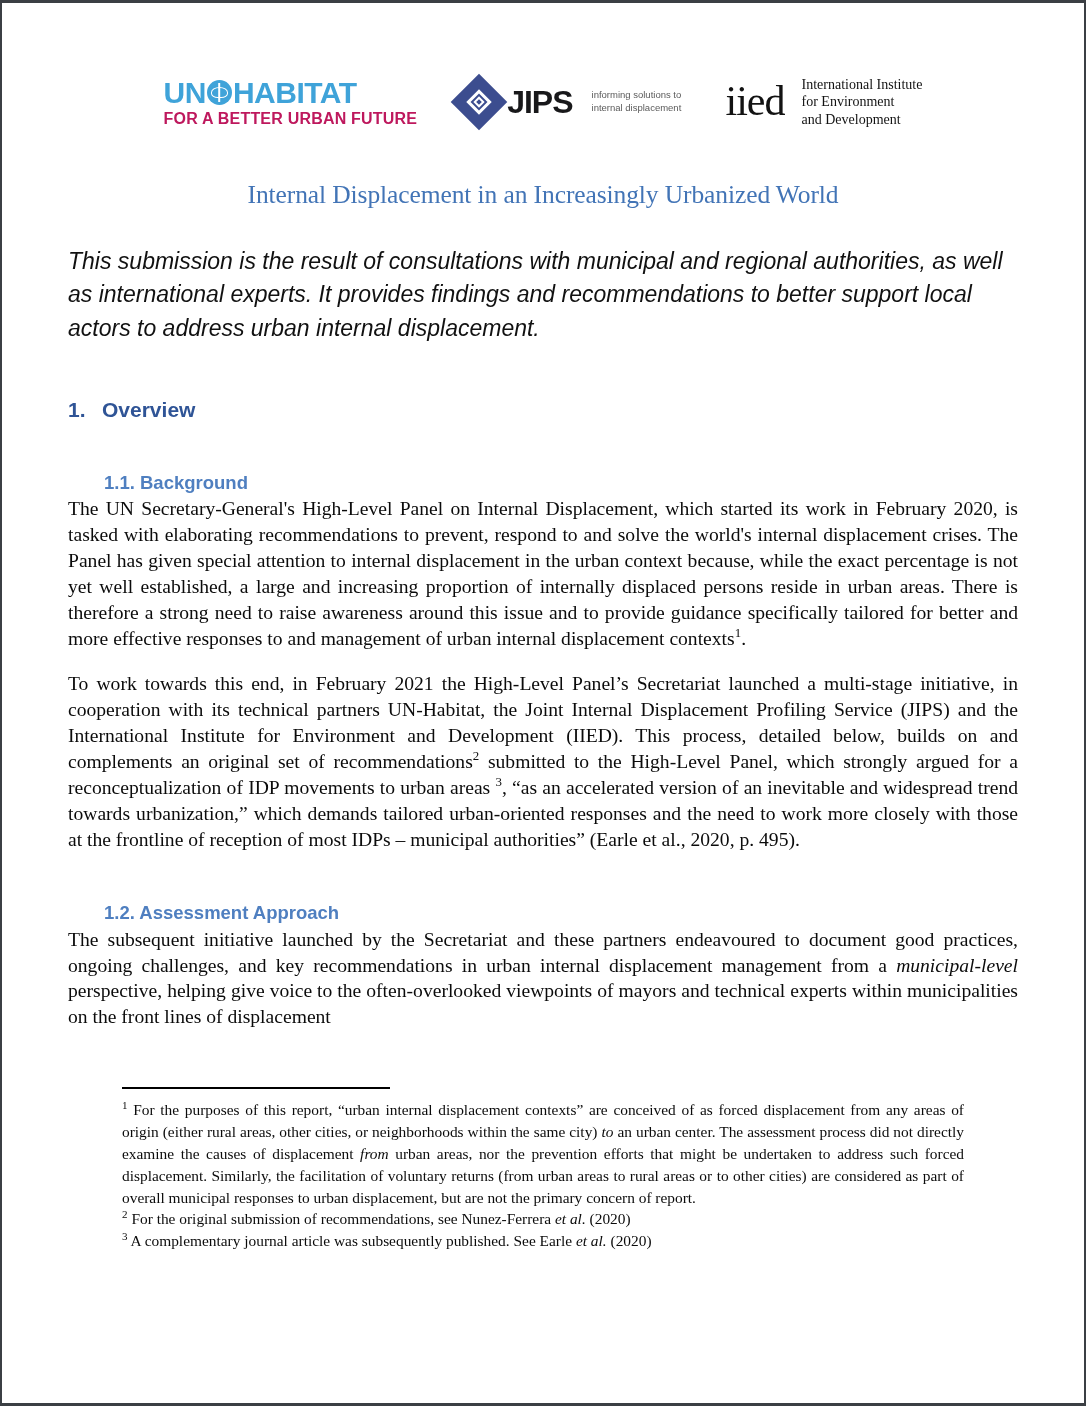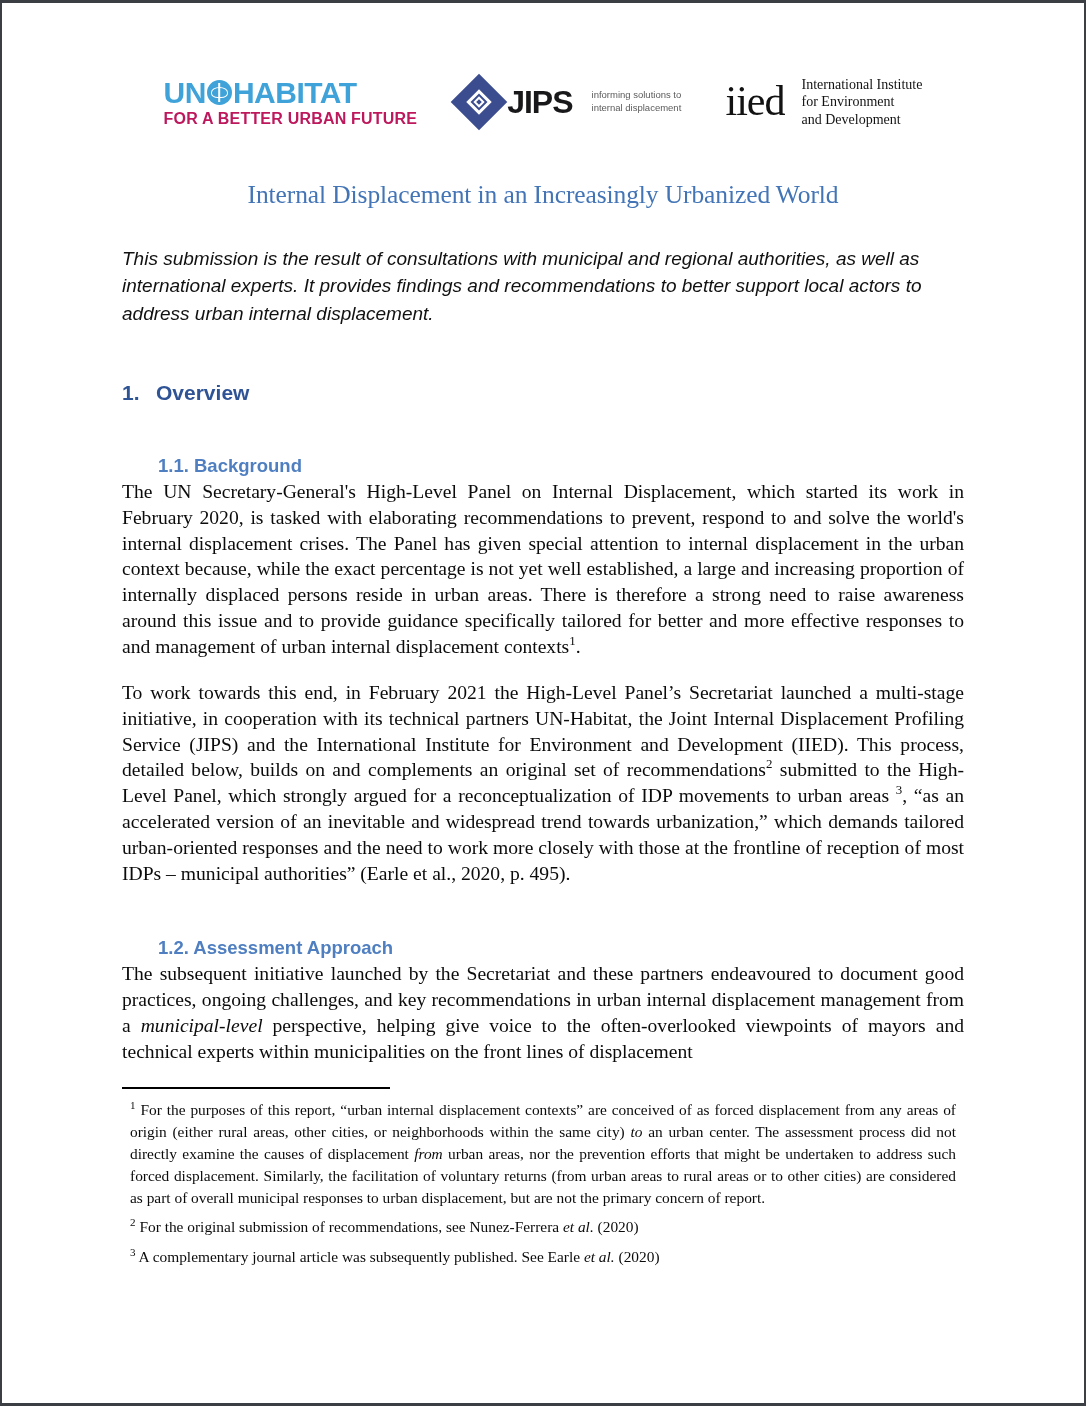--- a/index.html
+++ b/index.html
@@ -18,21 +18,21 @@
     background: #ffffff;
     border-top: 3px solid #3b3f44;
     border-left: 2px solid #3b3f44;
     border-right: 2px solid #3b3f44;
     border-bottom: 3px solid #3b3f44;
     overflow: hidden;
   }
   .page-inner {
     position: absolute;
     left: 0; top: 0; right: 0; bottom: 0;
-    padding: 0 120px;
+    padding: 0 66px;
     box-sizing: border-box;
   }
 
   
   .logo-band {
     display: flex;
     align-items: center;
     justify-content: center;
     gap: 42px;
     height: 78px;
@@ -172,21 +172,21 @@
     font-weight: normal;
     line-height: 1.32;
     margin: 6px 44px 0 44px;
   }
 
   
   .abstract {
     margin-top: 34px;
     font-family: "Liberation Sans", sans-serif;
     font-style: italic;
-    font-size: 19px;
+    font-size: 23px;
     line-height: 1.45;
     color: #111111;
   }
 
   
   h2.sec {
     color: #2f5496;
     font-family: "Liberation Sans", sans-serif;
     font-size: 21px;
     font-weight: bold;
@@ -228,21 +228,21 @@
     height: 0;
     border-top: 2.4px solid #000000;
     margin-bottom: 10px;
   }
   p.fn {
     font-family: "Liberation Serif", "DejaVu Serif", serif;
     font-size: 15.4px;
     line-height: 1.42;
     color: #0b0b0b;
     text-align: justify;
-    margin: 8px;
+    margin: 0;
   }
   p.fn sup { font-size: 0.72em; line-height: 0; }
 </style>
 </head>
 <body>
 
 <div class="page">
   <div class="page-inner">
 
     <div class="logo-band">

